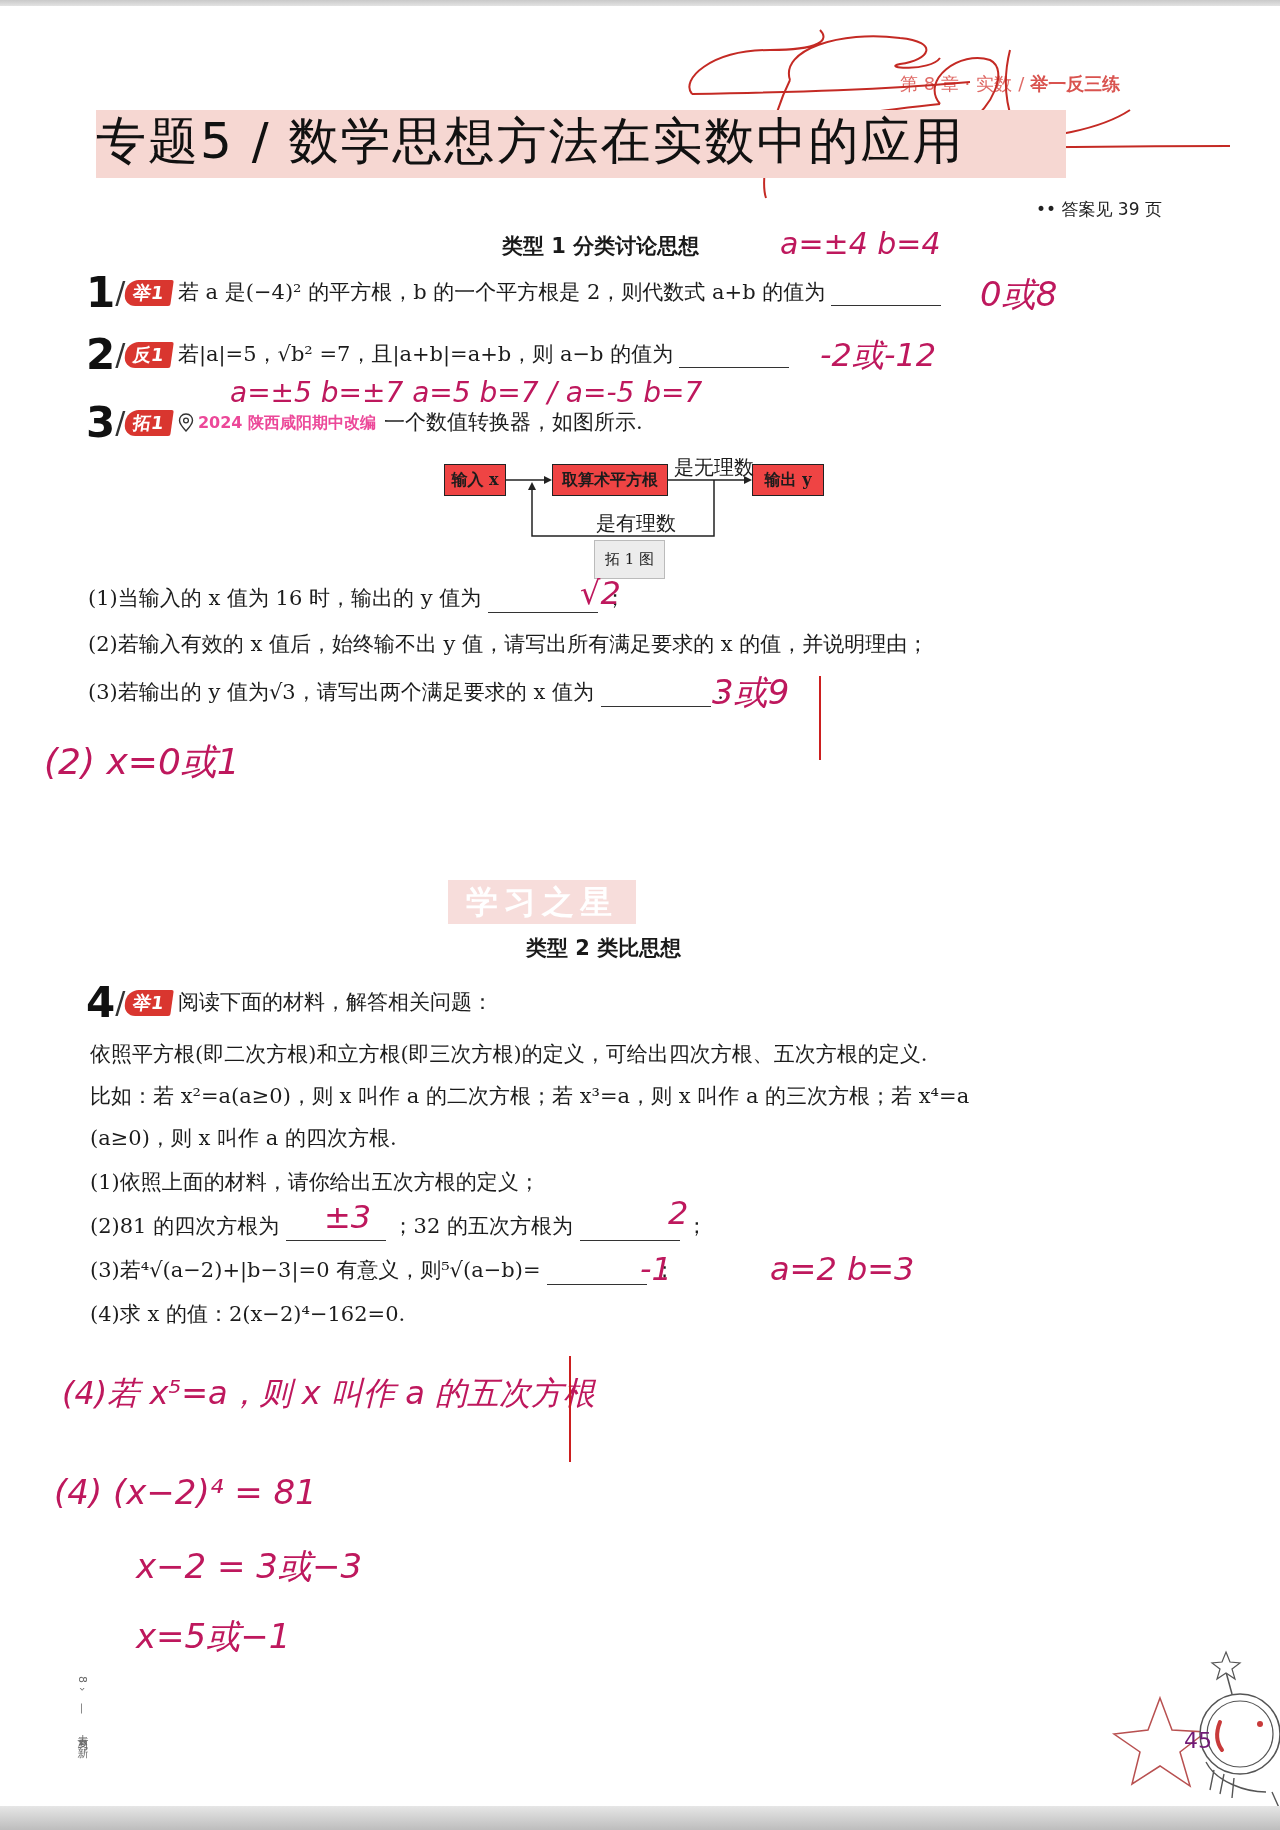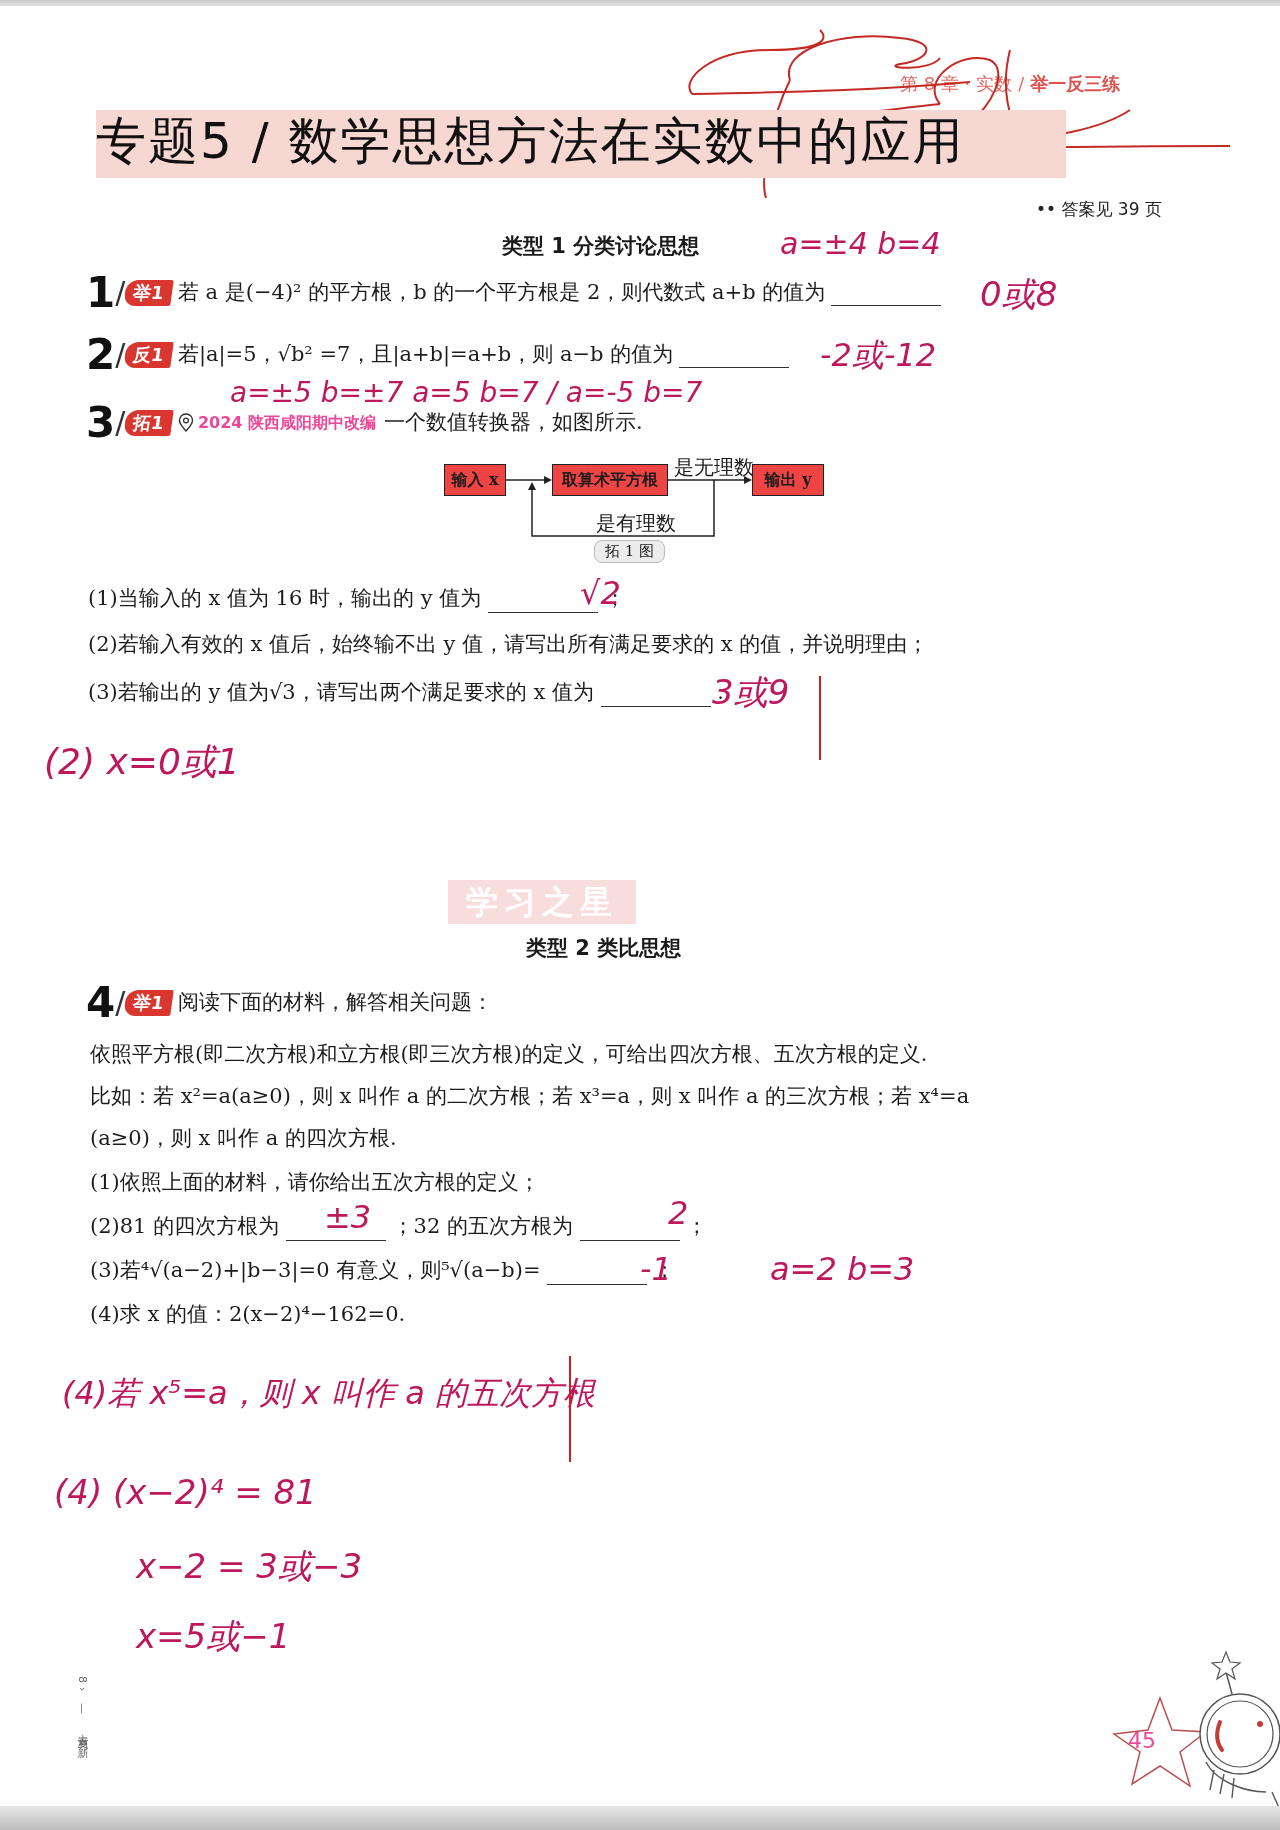--- a/index.html
+++ b/index.html
@@ -30,27 +30,27 @@
   .source { font-family: "DejaVu Sans", "Liberation Sans", sans-serif; font-size: 16px; font-weight: bold; color: #ec4899; margin-left: 4px; margin-right: 8px; }
   .pin { display: inline-block; width: 16px; height: 20px; margin-left: 6px; }
 
   .body-line { font-size: 21px; white-space: nowrap; line-height: 1.4; }
 
   .hand { font-family: "DejaVu Sans", "Liberation Sans", sans-serif; color: #be185d; font-style: italic; white-space: nowrap; }
 
   
   .dbox { position: absolute; border: 1.5px solid #222; background: #ef4444; font-size: 16px; display: flex; align-items: center; justify-content: center; white-space: nowrap; font-weight: bold; }
   .dlabel { position: absolute; font-size: 20px; font-weight: normal; white-space: nowrap; text-align: center; }
-  .fig-caption { position: absolute; font-size: 15px; background: #ececec; border: 1px solid #bbb; border-radius: 8px; padding: 1px 10px; white-space: nowrap; }
+  .fig-caption { position: absolute; font-size: 15px; background: #ececec; border: 1px solid #bbb; border-radius: 0; padding: 9px 10px; white-space: nowrap; }
 
   .stamp { left: 448px; top: 874px; width: 188px; height: 44px; background: #f6d5d3; opacity: 0.8; color: #fff; font-family: "DejaVu Sans", "Liberation Sans", sans-serif; font-weight: bold; font-size: 32px; text-align: center; line-height: 44px; letter-spacing: 6px; }
 
   .margin-note { left: 74px; top: 1670px; font-family: "DejaVu Sans", "Liberation Sans", sans-serif; font-size: 11px; color: #666; writing-mode: vertical-rl; letter-spacing: 4px; }
 
-  .page-num { left: 1128px; top: 1722px; font-family: "DejaVu Sans", "Liberation Sans", sans-serif; font-size: 22px; color: #ec4899; }
+  .page-num { left: 1184px; top: 1722px; font-family: "DejaVu Sans", "Liberation Sans", sans-serif; font-size: 22px; color: #701a75; }
 </style>
 </head>
 <body>
 
 <div class="top-shade"></div>
 <div class="page">
 
   <div class="abs chapter-tag">
     <span class="muted">第 8 章 · 实数</span>
     <span class="muted"> / </span>

